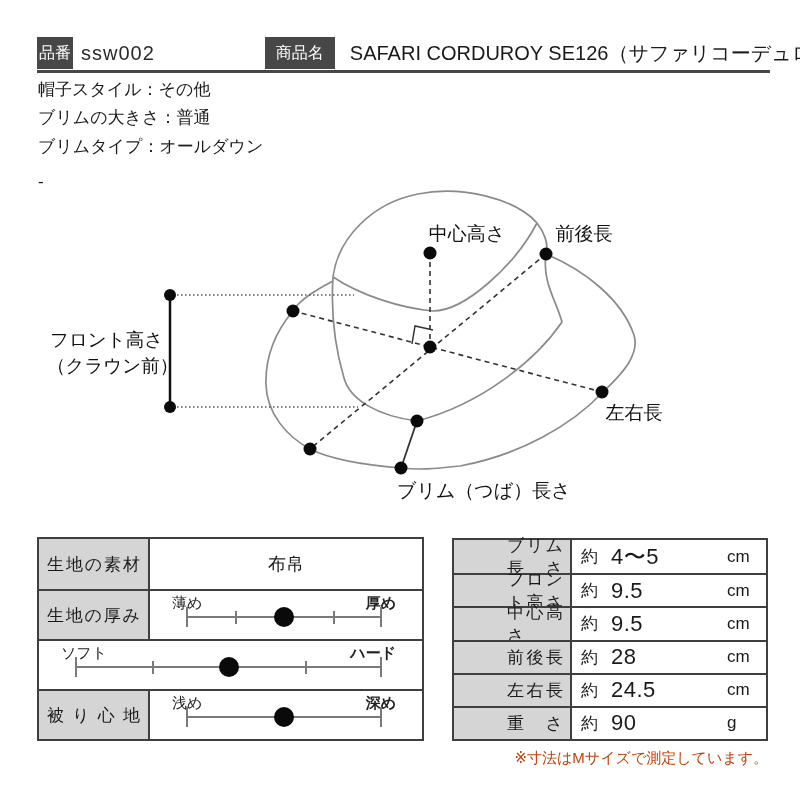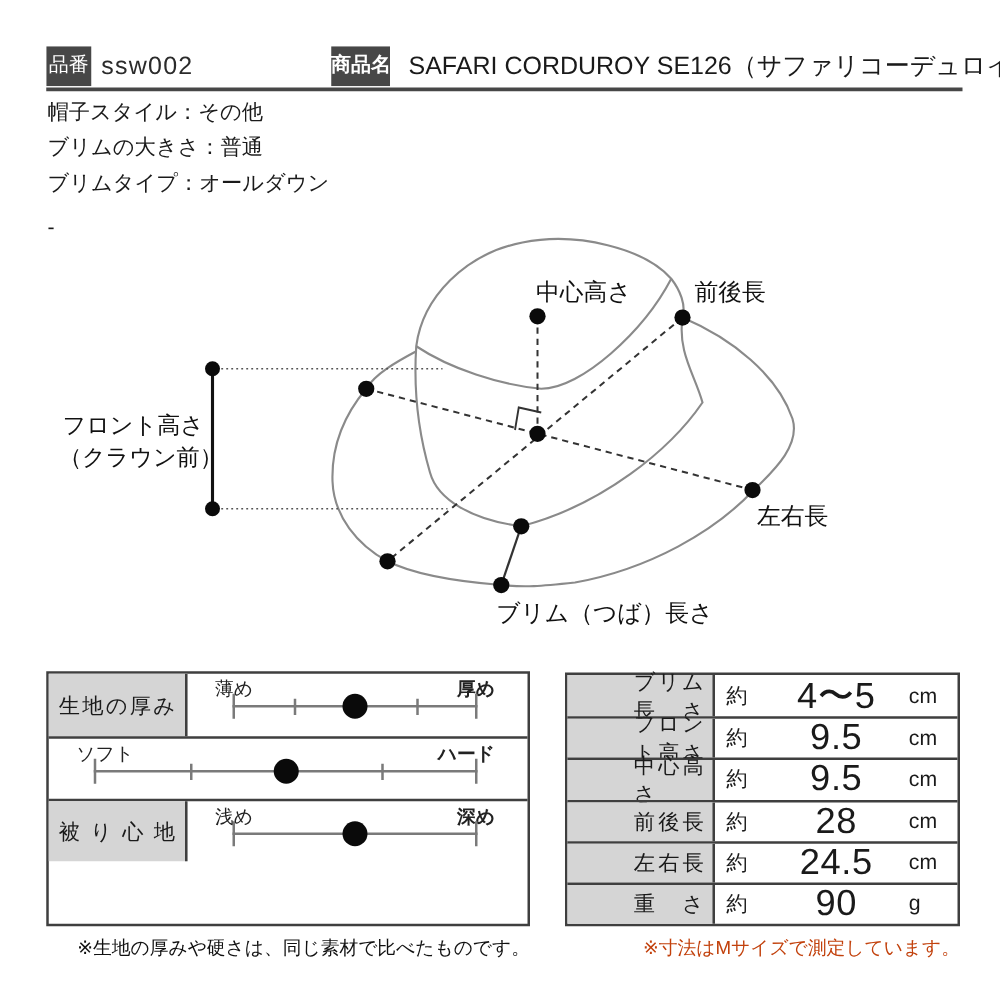--- a/index.html
+++ b/index.html
@@ -7,21 +7,21 @@
     position:relative;width:800px;height:800px;background:#ffffff;overflow:hidden;
     font-family:"Liberation Sans","DejaVu Sans",sans-serif;color:#1a1a1a;
   }
   
   .header{position:absolute;left:37px;top:37px;width:763px;height:32px;white-space:nowrap;overflow:hidden;}
   .tag{
     display:inline-block;vertical-align:top;background:#474747;color:#ffffff;
     height:32px;line-height:32px;text-align:center;font-size:16px;
   }
   .tag-hinban{width:36px;}
-  .tag-shohin{width:47px;margin-left:110px;font-weight:bold;}
+  .tag-shohin{width:70px;margin-left:110px;}
   .item-no{
     display:inline-block;vertical-align:top;height:32px;line-height:32px;
     font-size:20px;color:#2b2b2b;margin-left:8px;letter-spacing:1px;
   }
   .title{
     display:inline-block;vertical-align:top;height:32px;line-height:32px;
     font-size:20px;color:#1a1a1a;margin-left:15px;
   }
   .rule{position:absolute;left:37px;top:70px;width:733px;height:2.5px;background:#474747;}
   
@@ -67,21 +67,21 @@
   }
   .rrow{display:flex;border-top:2px solid #3f3f3f;min-height:0;}
   .rrow:first-child{border-top:none;}
   .rcell-label{
     width:118px;flex:0 0 118px;background:#d5d5d5;border-right:2px solid #3f3f3f;
     display:flex;align-items:center;box-sizing:border-box;padding-left:44px;
   }
   .rcell-label span{width:100%;padding:0 7px 0 9px;font-size:17px;text-align:justify;text-align-last:justify;}
   .rcell-value{flex:1;display:flex;align-items:center;}
   .approx{flex:0 0 30px;padding-left:9px;font-size:17px;}
-  .val{flex:1;text-align:center;font-size:29px;letter-spacing:0.5px;}
+  .val{flex:1;text-align:left;font-size:22px;letter-spacing:0.5px;}
   .unit{flex:0 0 39px;font-size:17px;}
   
   .note-left{position:absolute;left:37px;top:749px;width:387px;text-align:right;font-size:15px;color:#111;}
   .note-right{position:absolute;left:452px;top:749px;width:316px;text-align:right;font-size:15px;color:#c2410c;}
 </style>
 </head>
 <body>
 
 <div class="page">
 
@@ -136,20 +136,28 @@
     <text x="584" y="240" font-size="19" text-anchor="middle">前後長</text>
     <text x="50" y="346" font-size="18.5">フロント高さ</text>
     <text x="47" y="372" font-size="18.5">（クラウン前）</text>
     <text x="634" y="419" font-size="19" text-anchor="middle">左右長</text>
     <text x="397" y="497" font-size="19">ブリム（つば）長さ</text>
   </svg>
 
   <div class="ltable">
     <div class="lrow">
       <div class="lcell-label">
+          <span>生地の素材</span>
+        </div>
+      <div class="lcell-value">
+        <span class="fabric-type">布帛</span>
+      </div>
+    </div>
+    <div class="lrow">
+      <div class="lcell-label">
           <span>生地の厚み</span>
         </div>
       <div class="lcell-value">
         <div class="scale">
           <span class="scale-left">薄め</span>
           <span class="scale-right">厚め</span>
           <div class="scale-line">
             <span class="tick t0"></span>
               <span class="tick small t25"></span>
               <span class="tick small t75"></span>
@@ -248,16 +256,15 @@
           <span>重さ</span>
         </div>
       <div class="rcell-value">
         <span class="approx">約</span>
         <span class="val">90</span>
         <span class="unit">g</span>
       </div>
     </div>
   </div>
 
-  <div class="note-left">※生地の厚みや硬さは、同じ素材で比べたものです。</div>
   <div class="note-right">※寸法はMサイズで測定しています。</div>
 
 </div>
 
 </body></html>

